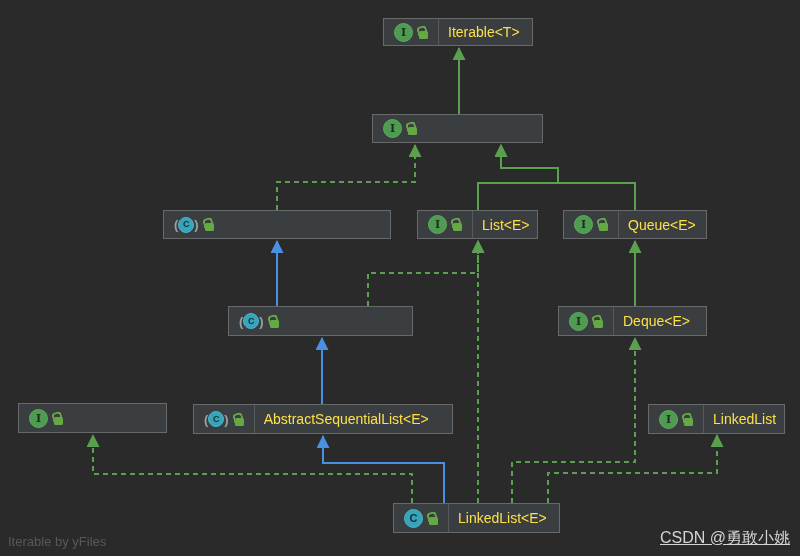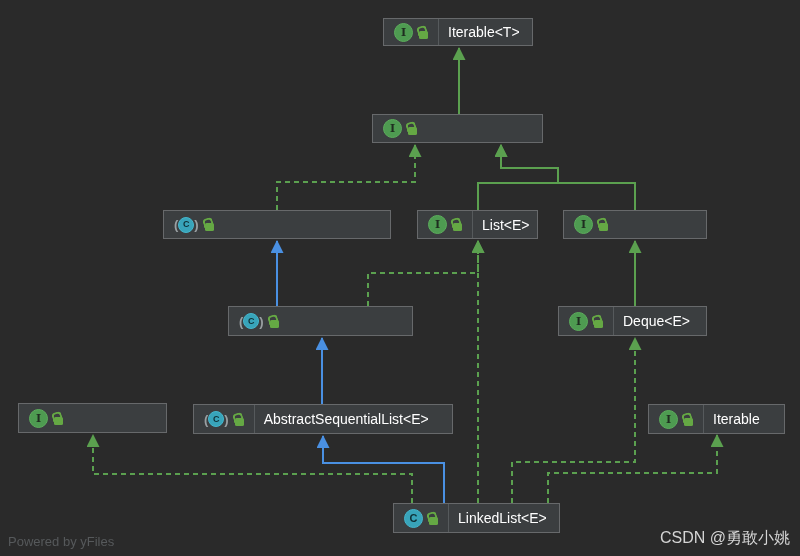--- a/index.html
+++ b/index.html
@@ -12,21 +12,21 @@
   .edge.green{stroke:#5ba04f;}
   .edge.blue{stroke:#4a90e2;}
   .edge.dashed{stroke-dasharray:5 4;}
   .node{
     position:absolute;z-index:2;box-sizing:border-box;
     background:#3b3e40;border:1px solid #67696b;
     display:flex;align-items:center;padding:0 0 0 10px;gap:5px;cursor:default;
   }
   .node .label{
     align-self:stretch;display:flex;align-items:center;
-    color:#ffffff;font-size:14px;white-space:nowrap;
+    color:#fde047;font-size:14px;white-space:nowrap;
     border-left:1px solid #565a5c;margin-left:4px;padding-left:9px;
   }
   .badge{
     display:inline-flex;align-items:center;justify-content:center;flex:none;
     width:17px;height:17px;border-radius:50%;
     font-size:11px;font-weight:bold;line-height:1;
   }
   .badge.iface{background:#4e9b51;color:#1f2d20;border:1px solid #5cad5c;font-family:"DejaVu Serif",serif;}
   .badge.cls{background:#38a4ba;color:#0f3036;border:1px solid #45b6cc;font-family:"Liberation Sans",sans-serif;}
   .abs-wrap{display:inline-flex;align-items:center;flex:none;gap:0;}
@@ -36,21 +36,21 @@
   .lock .shackle{
     position:absolute;left:-1px;top:0;width:6px;height:7px;
     border:2px solid #65a844;border-bottom:none;border-radius:4px 4px 0 0;
     transform:rotate(-14deg);
   }
   .lock .body{
     position:absolute;left:1px;bottom:0;width:9px;height:8px;
     background:#65a844;border-radius:1.5px;
   }
   #powered{position:absolute;z-index:3;left:8px;bottom:7px;color:#56595b;font-size:13px;}
-  #csdn{position:absolute;z-index:3;right:10px;bottom:7px;color:#d4d4d4;font-size:16px;}
+  #csdn{position:absolute;z-index:3;right:10px;bottom:7px;color:#d4d4d4;font-size:16px;text-decoration:underline;}
 </style>
 </head>
 <body>
 
 <div id="stage">
   <svg id="edges" width="800" height="556">
     <defs>
       <marker id="arrow-green" markerUnits="userSpaceOnUse" markerWidth="14" markerHeight="14" refX="12" refY="6.5" orient="auto">
         <path d="M0,0 L13,6.5 L0,13 Z" fill="#5ba04f"></path>
       </marker>
@@ -107,20 +107,21 @@
           <span class="body"></span>
         </span>
         <span class="label">List&lt;E&gt;</span>
       </div>
       <div class="node" style="left: 563px; top: 210px; width: 144px; height: 29px;">
         <span class="badge iface">I</span>
         <span class="lock">
           <span class="shackle"></span>
           <span class="body"></span>
         </span>
+        <span class="label">Queue&lt;E&gt;</span>
       </div>
       <div class="node" style="left: 228px; top: 306px; width: 185px; height: 30px;">
         <span class="abs-wrap">
           <span class="paren">(</span>
           <span class="badge cls">C</span>
           <span class="paren">)</span>
         </span>
         <span class="lock">
           <span class="shackle"></span>
           <span class="body"></span>
@@ -152,27 +153,27 @@
           <span class="body"></span>
         </span>
         <span class="label">AbstractSequentialList&lt;E&gt;</span>
       </div>
       <div class="node" style="left: 648px; top: 404px; width: 137px; height: 30px;">
         <span class="badge iface">I</span>
         <span class="lock">
           <span class="shackle"></span>
           <span class="body"></span>
         </span>
-        <span class="label">Iterable</span>
+        <span class="label">LinkedList</span>
       </div>
       <div class="node" style="left: 393px; top: 503px; width: 167px; height: 30px;">
         <span class="badge cls">C</span>
         <span class="lock">
           <span class="shackle"></span>
           <span class="body"></span>
         </span>
         <span class="label">LinkedList&lt;E&gt;</span>
       </div>
     </div>
 
-  <div id="powered">Powered by yFiles</div>
+  <div id="powered">Iterable by yFiles</div>
   <div id="csdn">CSDN @勇敢小姚</div>
 </div>
 
 </body></html>

